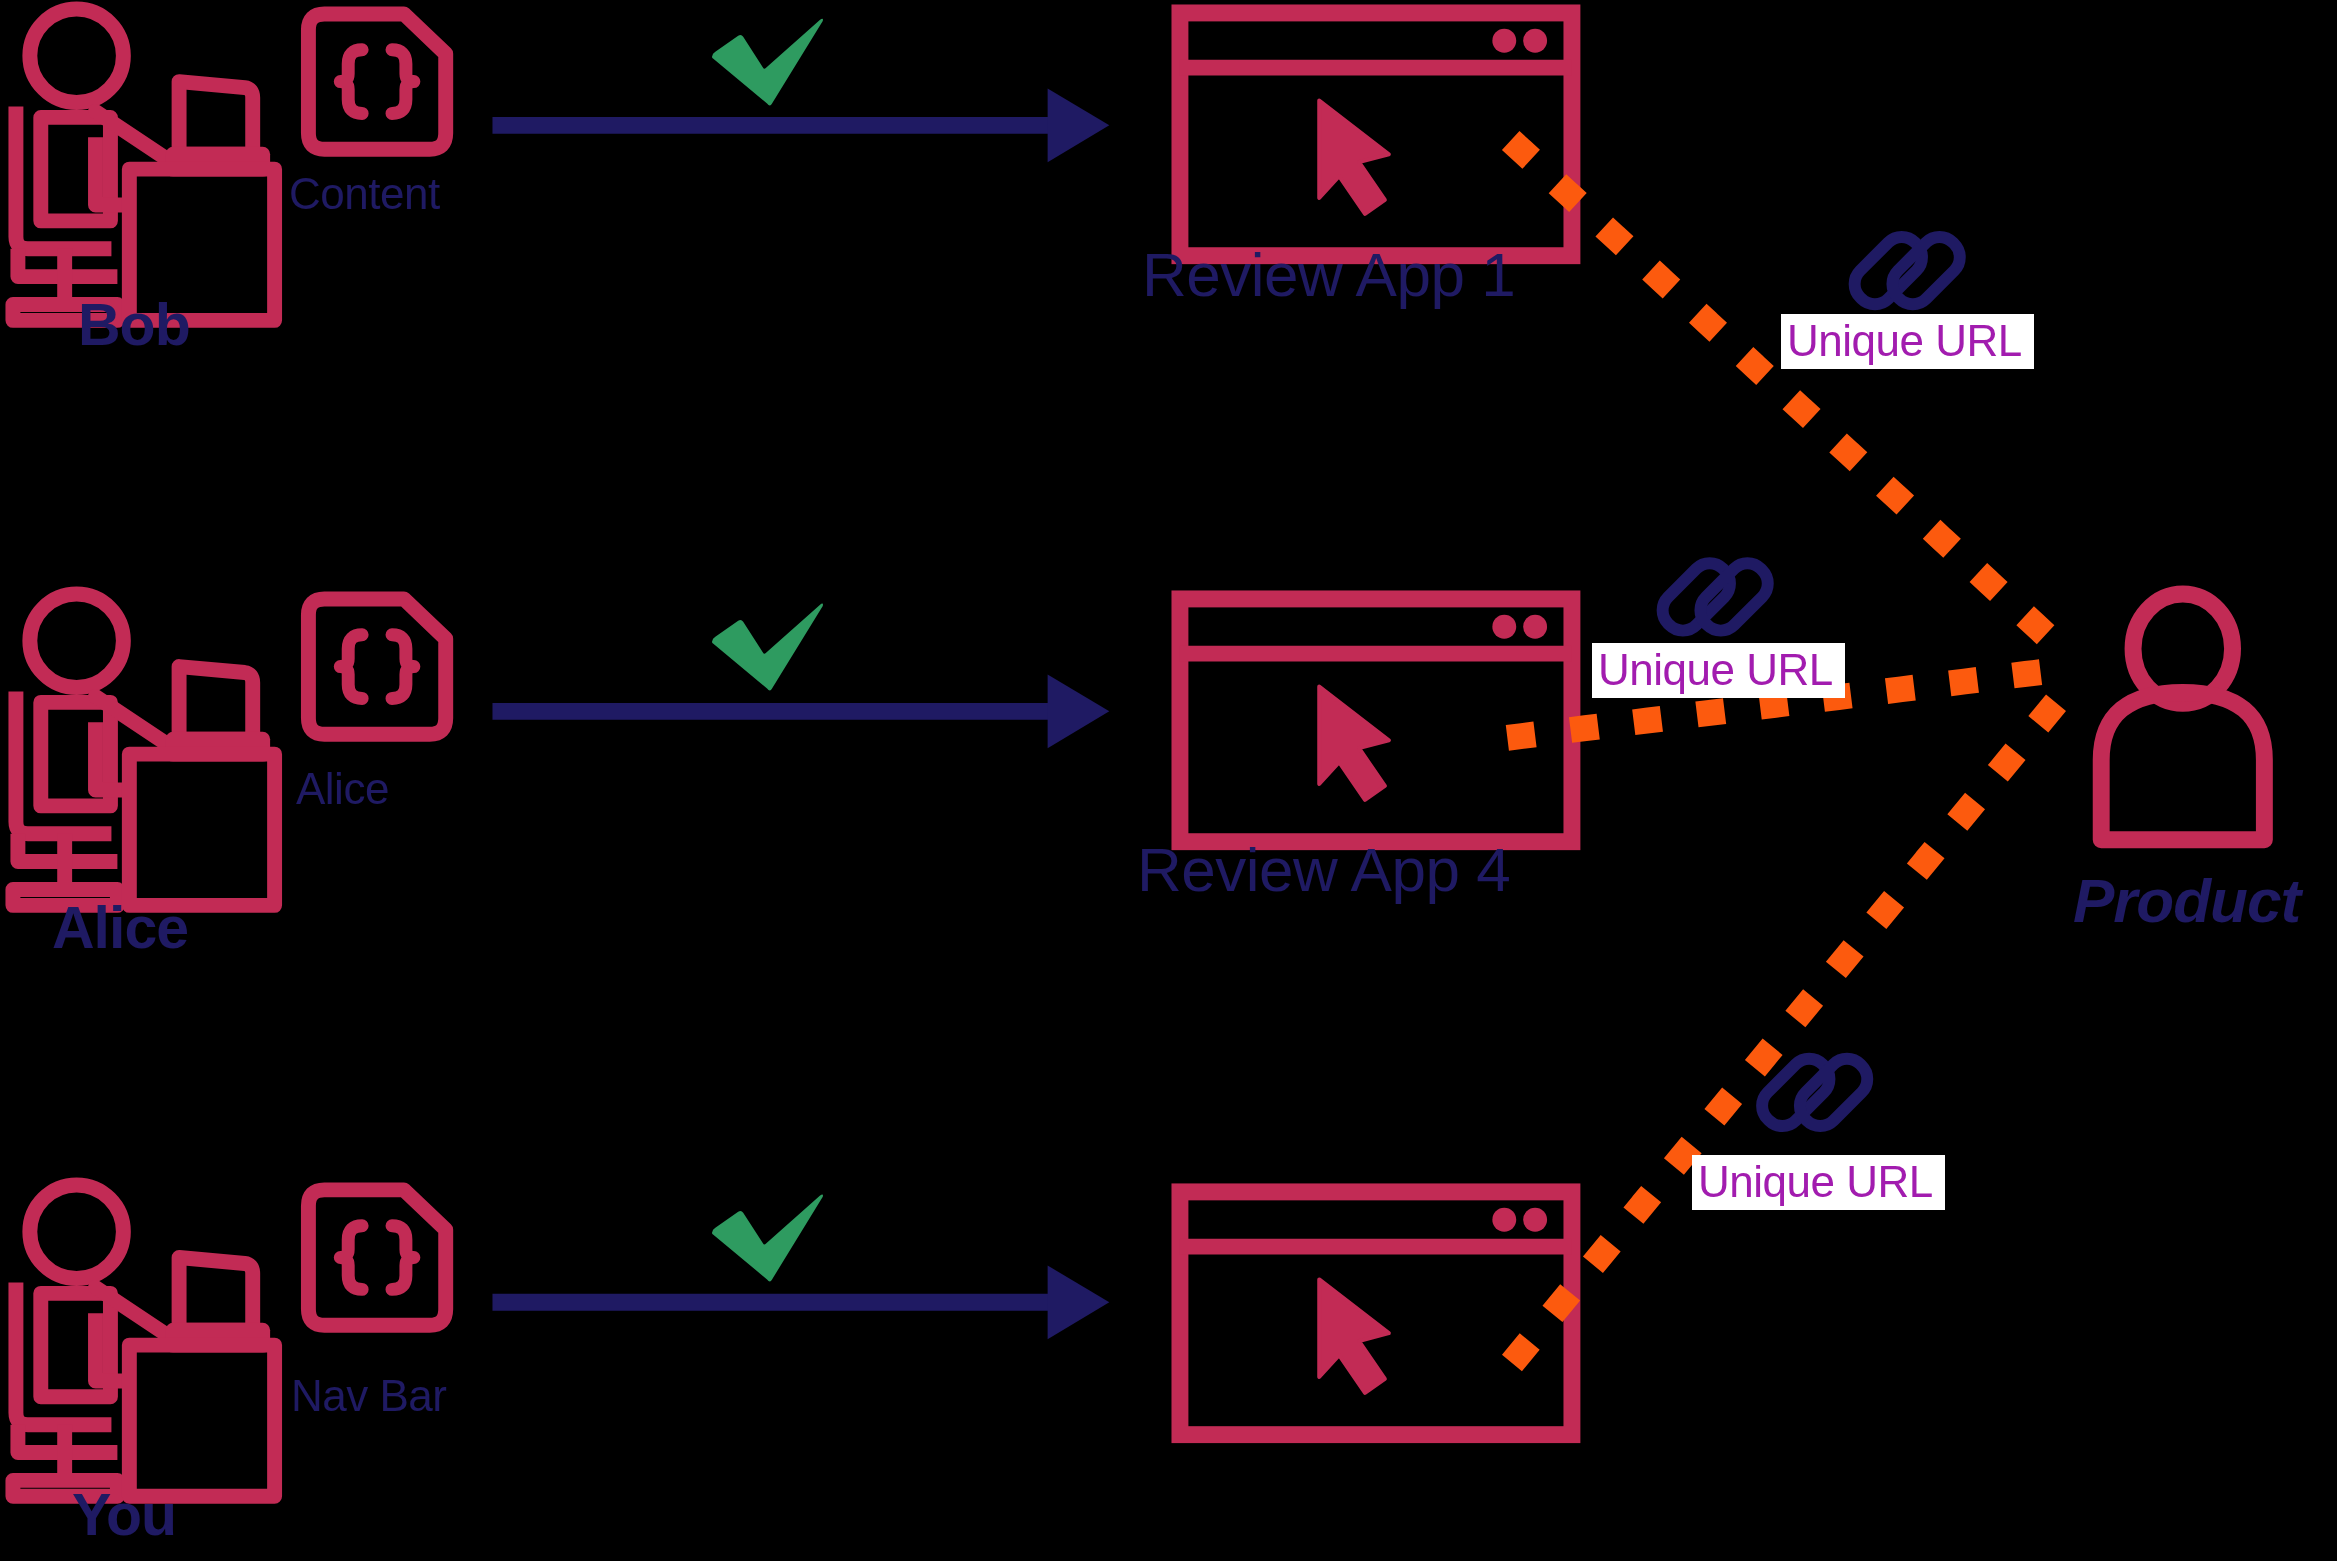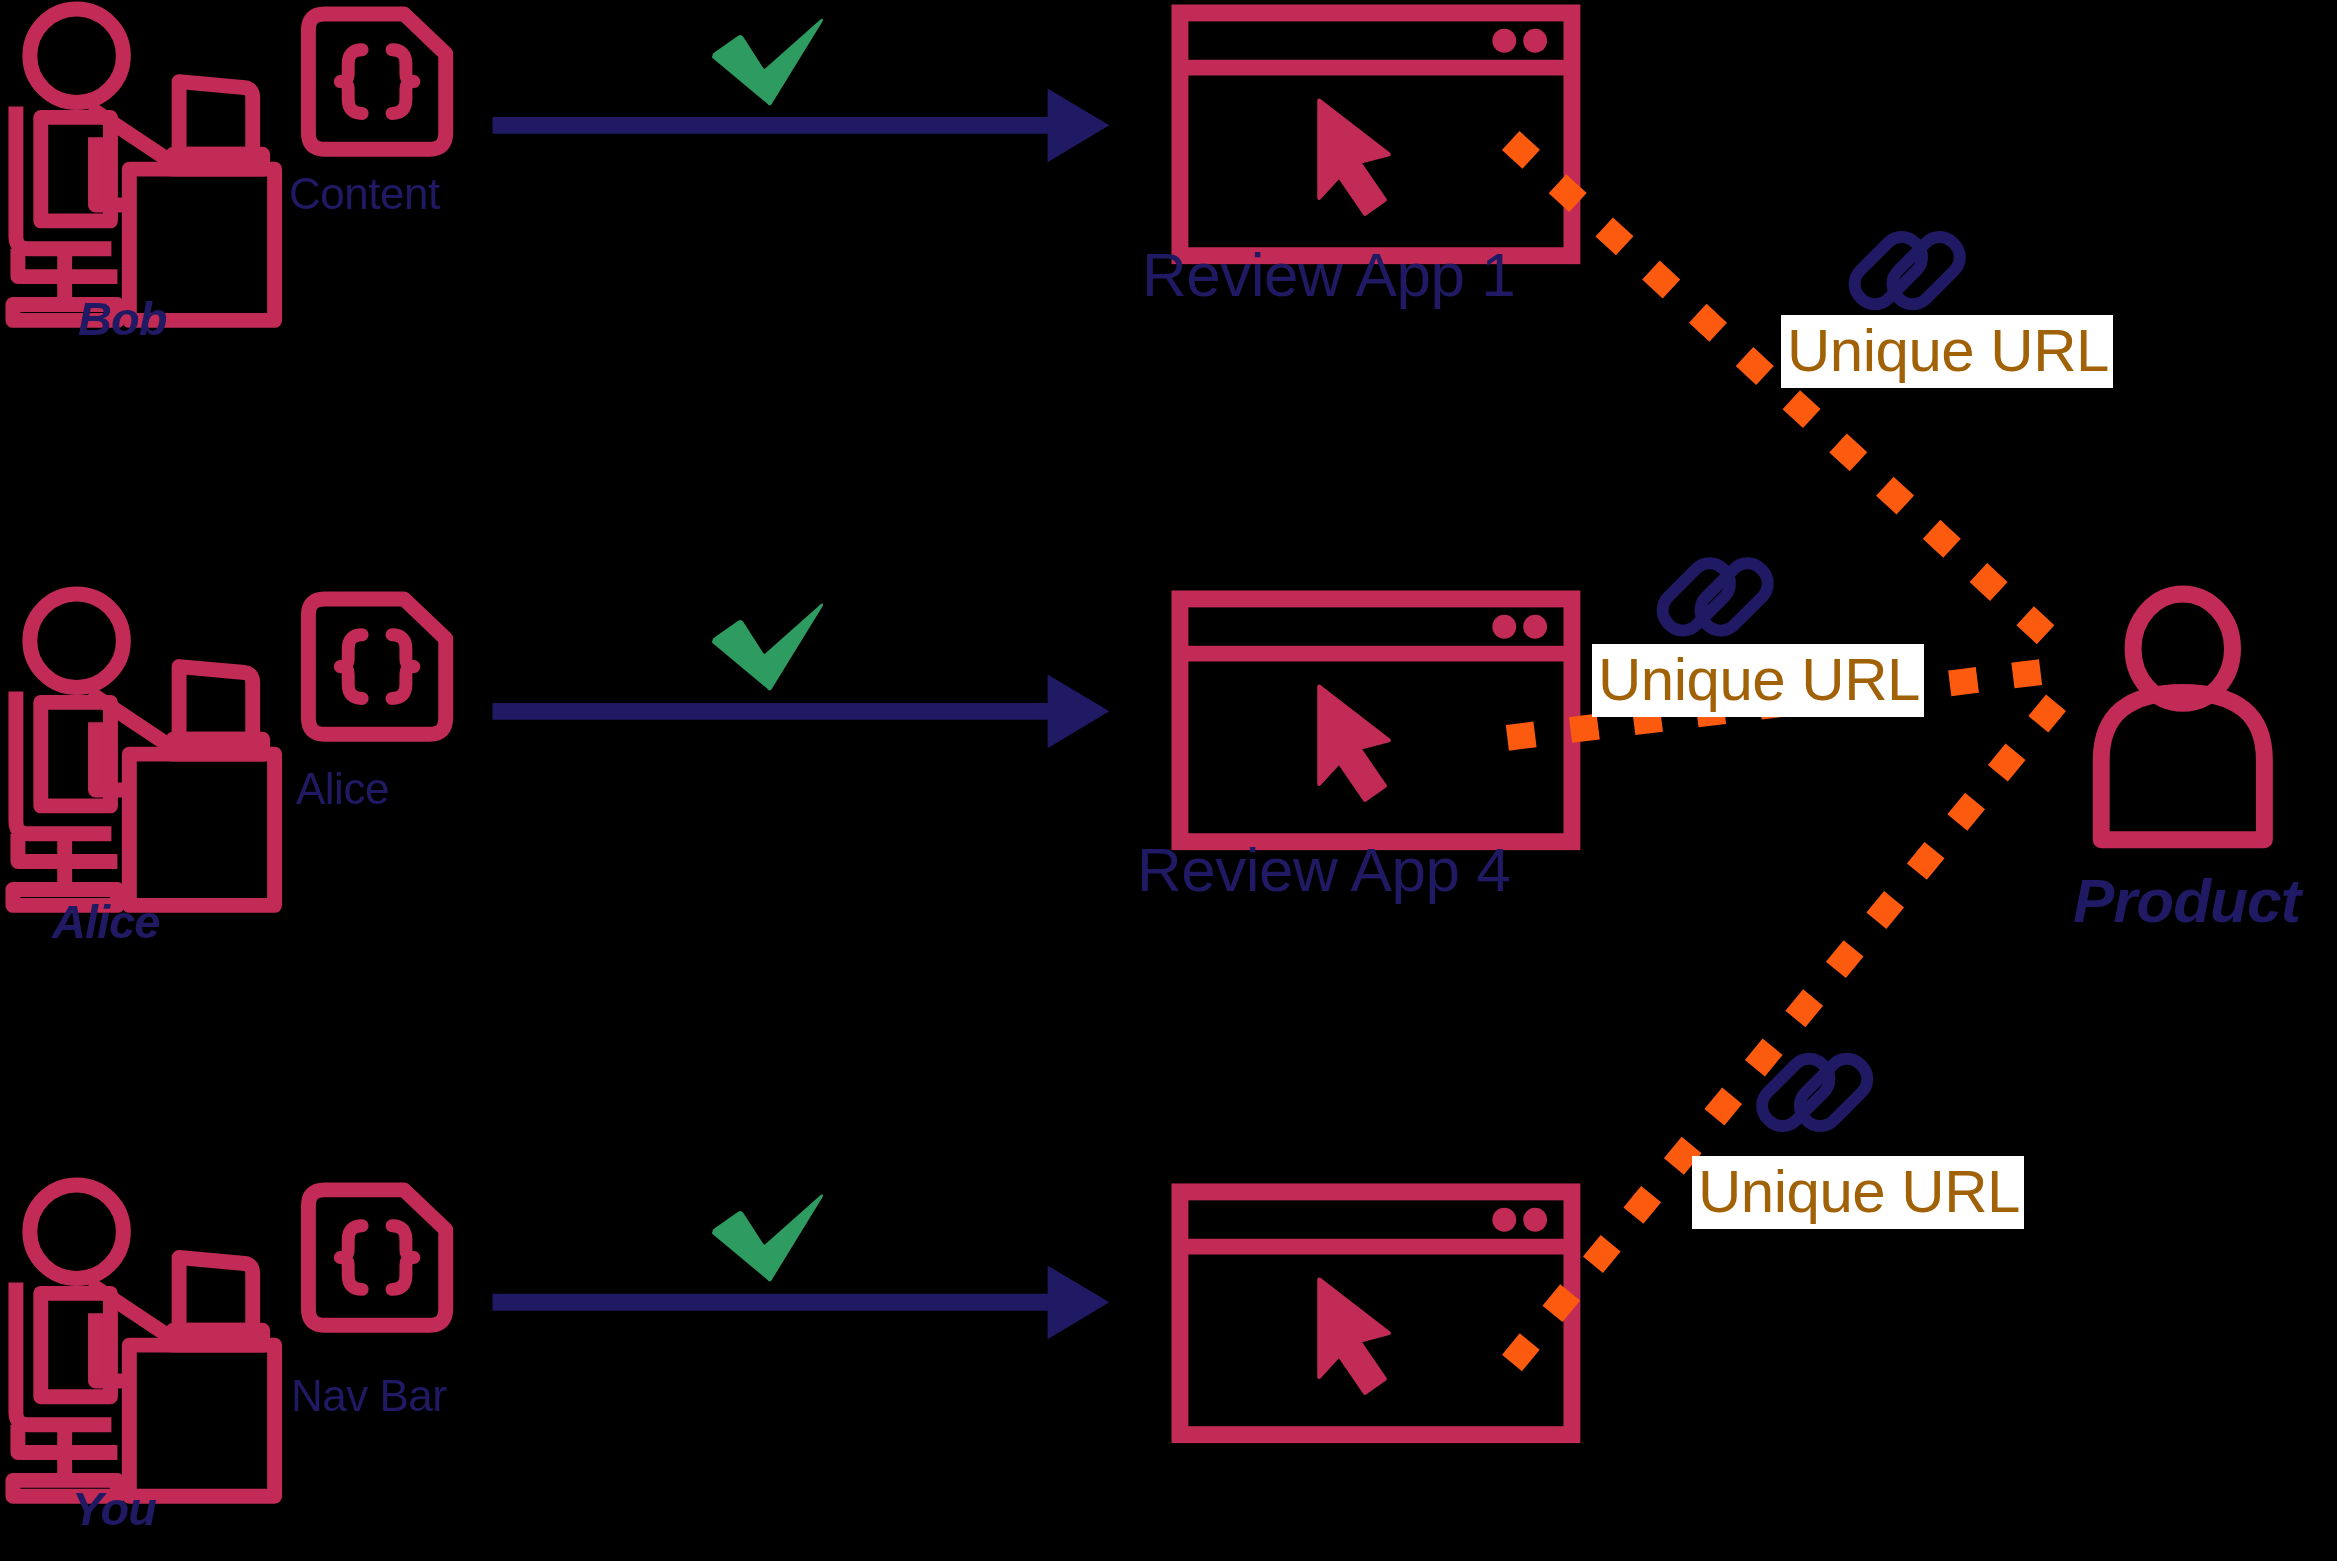--- a/index.html
+++ b/index.html
@@ -5,28 +5,28 @@
   html,body{margin:0;padding:0;background:#000;}
   body{
     font-family:"Liberation Sans", sans-serif;
     width:2337px;height:1561px;
     overflow:hidden;
     position:relative;
   }
   #stage{position:absolute;left:0;top:0;width:2337px;height:1561px;}
   #stage > svg{position:absolute;left:0;top:0;}
   .lbl{position:absolute;color:#1F1A63;white-space:nowrap;}
-  .name-lbl{font-weight:bold;font-size:47px;letter-spacing:-1px;font-style:italic;}
+  .name-lbl{font-weight:bold;font-size:59px;letter-spacing:-1px;}
   .part-lbl{font-weight:normal;font-size:44px;letter-spacing:-0.5px;}
   .app-lbl{font-weight:normal;font-size:62px;letter-spacing:-0.5px;}
   .pm-lbl{font-weight:bold;font-size:62px;line-height:1.05;text-align:center;letter-spacing:-1px;font-style:italic;}
   .url-lbl{
-    font-weight:normal;font-size:60px;
-    background:#FFFFFF;color:#a16207;
-    padding:2px 4px 4px 6px;letter-spacing:-0.5px;
+    font-weight:normal;font-size:44px;
+    background:#FFFFFF;color:#a21caf;
+    padding:2px 12px 4px 6px;letter-spacing:-0.5px;
   }
 </style>
 </head>
 <body>
 
 <div id="stage">
 
   <svg width="2337" height="1561" viewBox="0 0 2349 1569" xmlns="http://www.w3.org/2000/svg">
 
     <defs>

